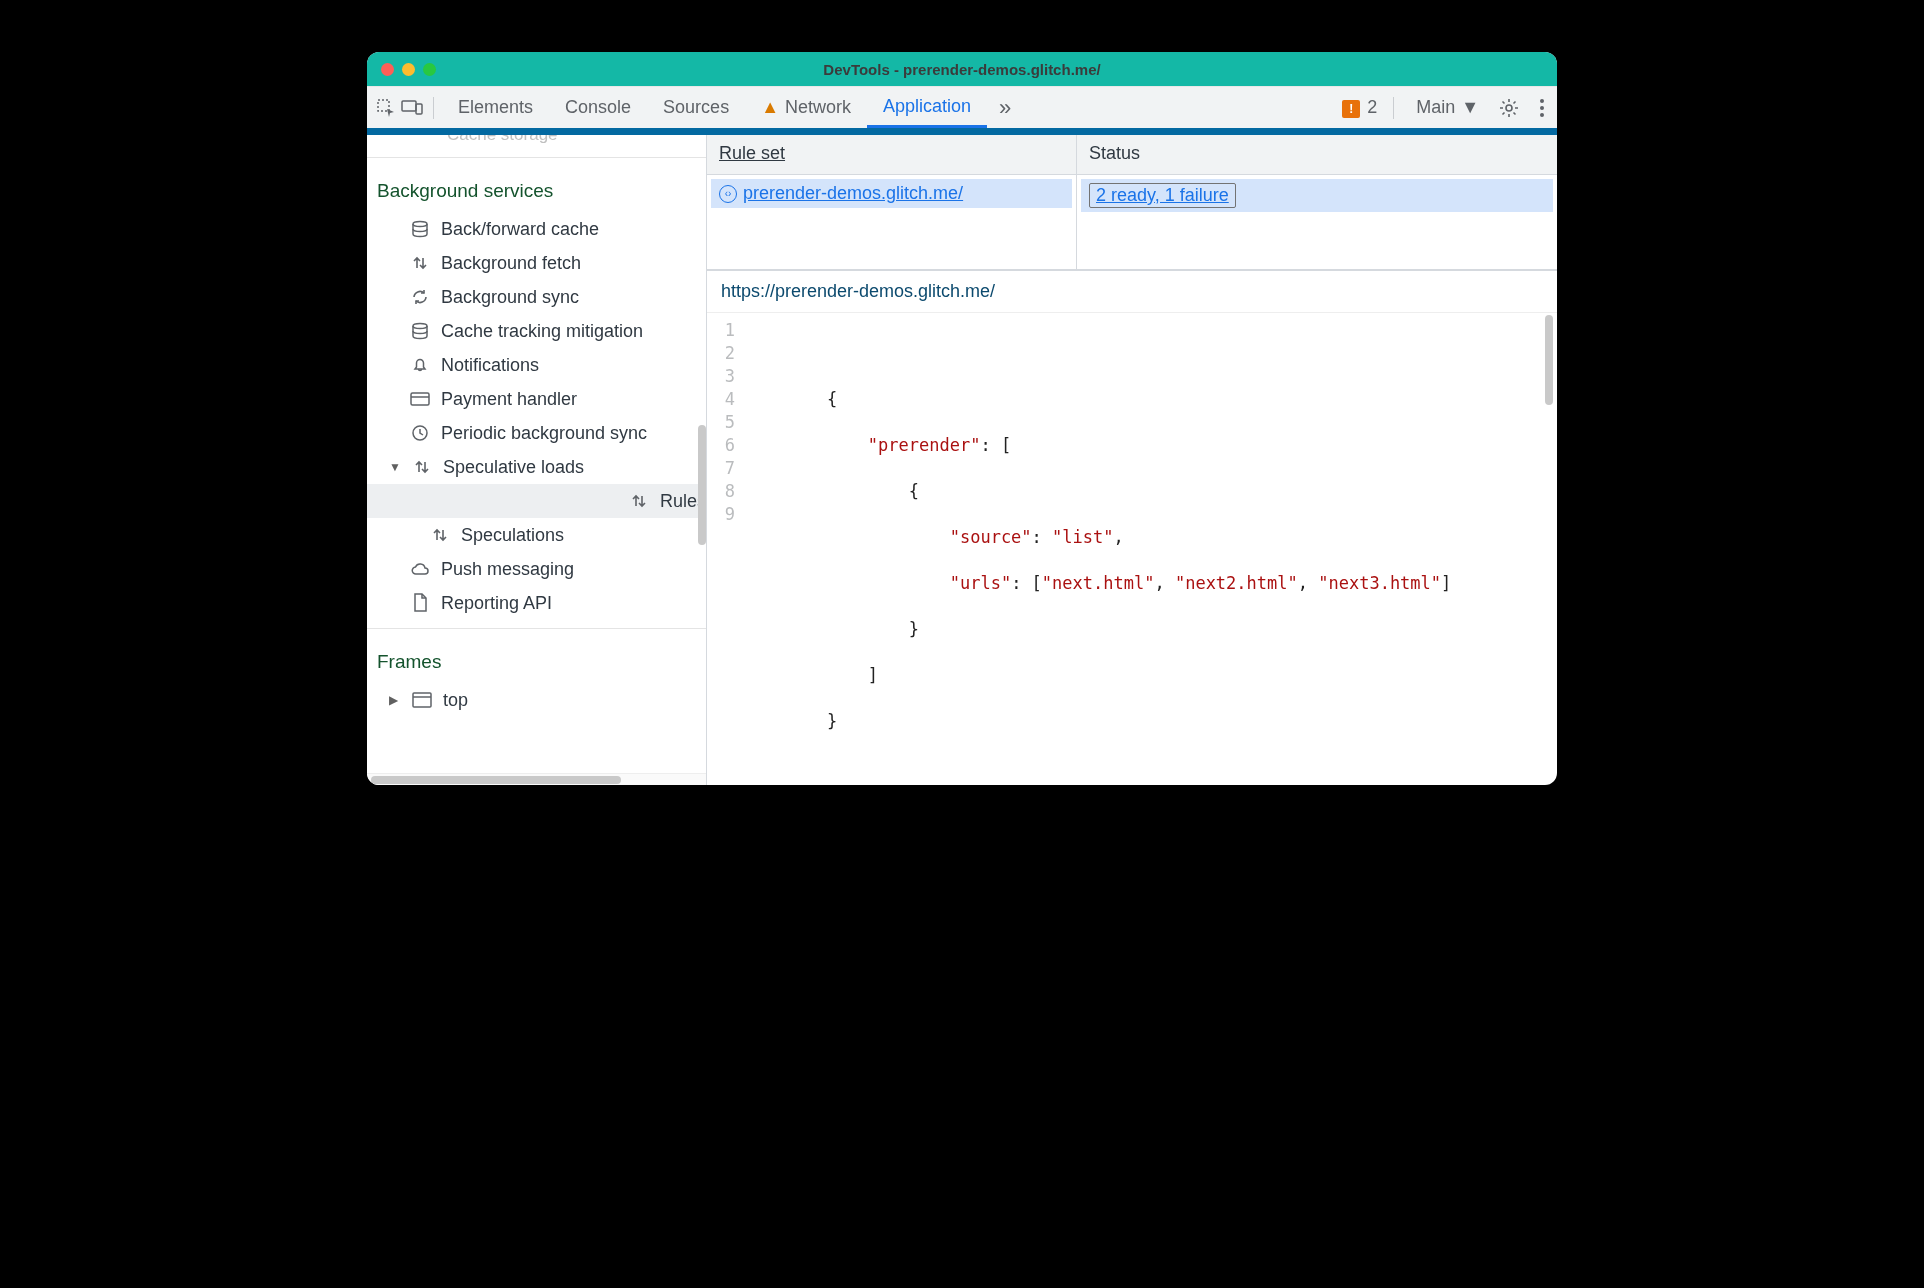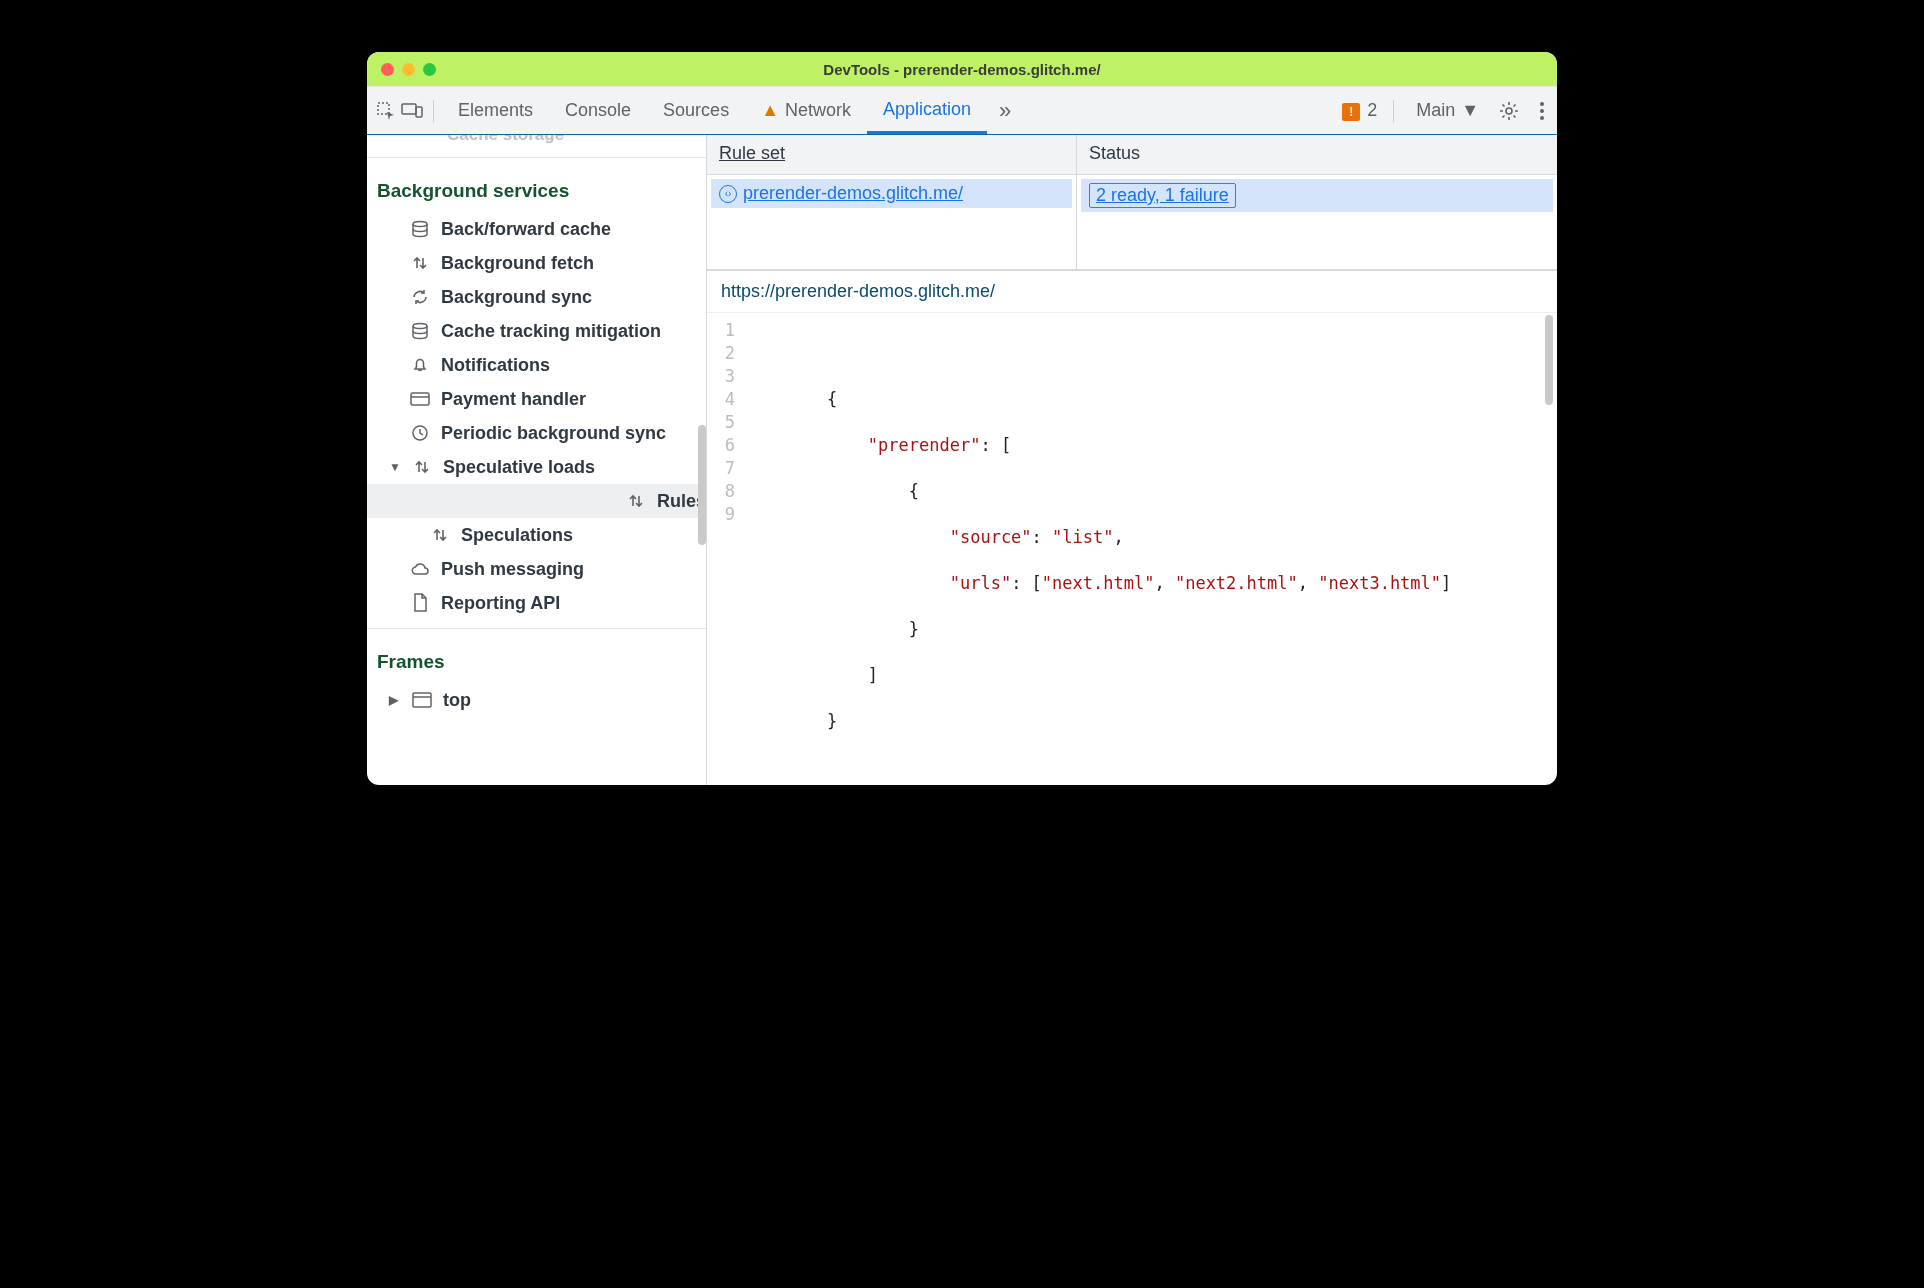--- a/index.html
+++ b/index.html
@@ -15,57 +15,57 @@
 }
 .window {
   width: 1190px;
   background: #fff;
   border-radius: 12px;
   margin-top: 52px;
   overflow: hidden;
   box-shadow: 0 10px 50px rgba(0,0,0,.5);
 }
 .titlebar {
-  background: #bef264;
+  background: #14b8a6;
   height: 35px;
   display: flex;
   align-items: center;
   position: relative;
   border-bottom: 1px solid #e8e8e8;
 }
 .traffic { display: flex; gap: 8px; margin-left: 14px; }
 .light { width: 13px; height: 13px; border-radius: 50%; }
 .red { background: #ff5f57; }
 .yellow { background: #febc2e; }
 .green { background: #28c840; }
 .title { position: absolute; left: 0; right: 0; text-align: center; font-size: 15px; color: #3b3b3b; font-weight: 600; }
 .toolbar {
   background: #f1f3f4;
   height: 48px;
   display: flex;
   align-items: center;
-  border-bottom: 1px solid #0369a1;
+  border-bottom: 7px solid #0369a1;
   padding: 0 6px;
 }
 .tool-ic { width: 26px; display: flex; align-items: center; justify-content: center; color: #5f6368; }
 .divider { width: 1px; height: 22px; background: #cacdd1; margin: 0 8px; }
 .tabs { display: flex; align-items: center; height: 100%; }
 .tab { padding: 0 16px; height: 100%; display: flex; align-items: center; color: #5f6368; cursor: pointer; font-size: 18px; }
 .tab.active { color: #1a73e8; border-bottom: 3px solid #1a73e8; font-weight: 400; }
 .tab .warn { color: #d97a00; margin-right: 6px; }
 .more { padding: 0 12px; color: #5f6368; font-size: 22px; display:flex; align-items:center; height:100%;}
 .toolbar .right { margin-left: auto; display: flex; align-items: center; gap: 8px; }
 .errbadge { background: #e8710a; color: #fff; width: 18px; height: 18px; font-size: 12px; display: inline-flex; align-items: center; justify-content: center; font-weight: bold; border-radius: 2px; }
 .errcount { color: #5f6368; margin-left: 2px; }
 .target-sel { display: flex; align-items: center; color: #5f6368; padding: 0 6px; }
 .gear, .kebab { color: #5f6368; padding: 0 6px; }
 
 .body { display: flex; height: 650px; }
 
-.sidebar { width: 340px; border-right: 1px solid #d5d9de; overflow: hidden; display:flex; flex-direction:row; position:relative;font-weight:bold;}
+.sidebar { width: 340px; border-right: 1px solid #d5d9de; overflow: hidden; display:flex; flex-direction:column; position:relative;}
 .side-scroll { flex:1; overflow:hidden; }
 .cut-top { height: 14px; color: #c0c0c0; padding-left: 80px; font-size: 17px; overflow:hidden; line-height:0px;}
 .section-title { font-size: 19px; color: #14532d; padding: 14px 0 10px 10px; }
 .tree-item { display: flex; align-items: center; padding: 6px 0 6px 42px; font-size: 18px; color: #303942; cursor: pointer; gap: 10px; }
 .tree-item.sub { padding-left: 62px; }
 .tree-item.selected { background: #edeff1; justify-content: flex-end; }
 .disclose { width: 12px; display: inline-block; color: #606060; font-size: 12px; }
 .ic { width: 22px; height: 22px; display: inline-flex; align-items: center; justify-content: center; color: #5f6368; flex-shrink:0; }
 .sidebar hr { border: none; border-top: 1px solid #e4e4e4; margin: 8px 0; }
 .hscroll-track { height: 12px; background: #fafafa; border-top:1px solid #eee; position:relative;}

